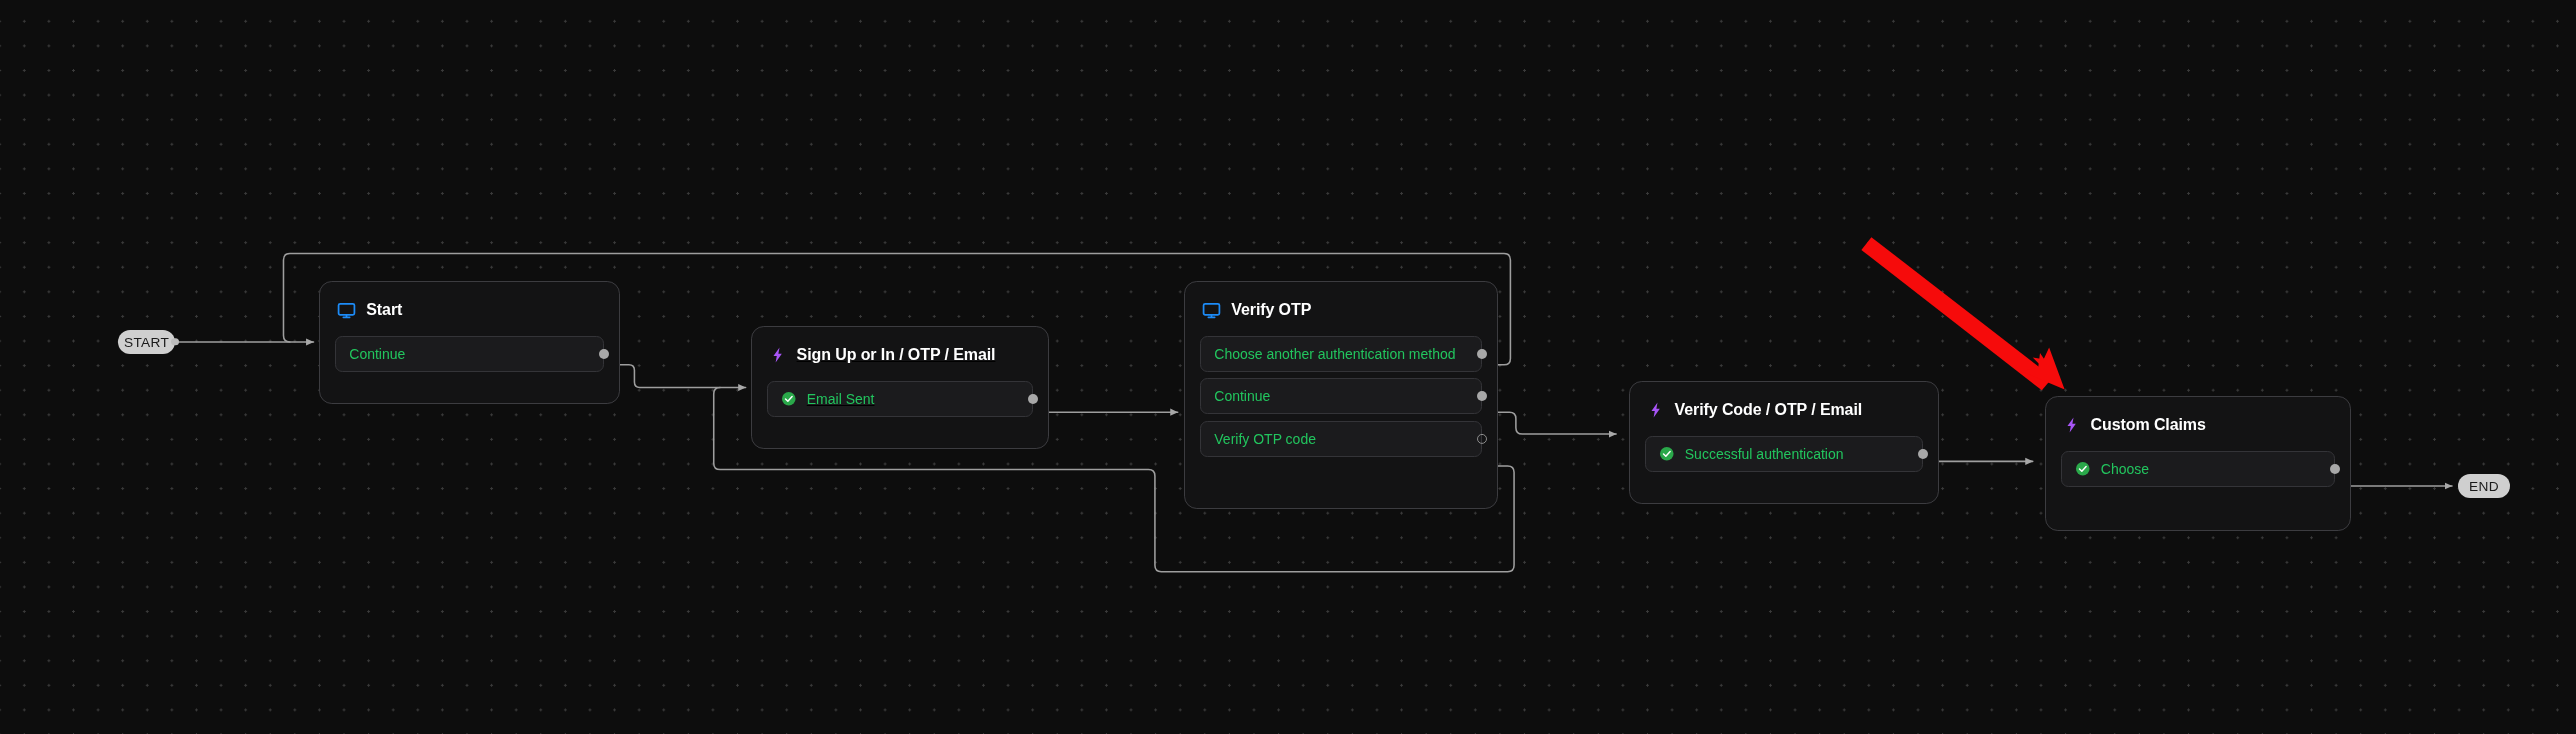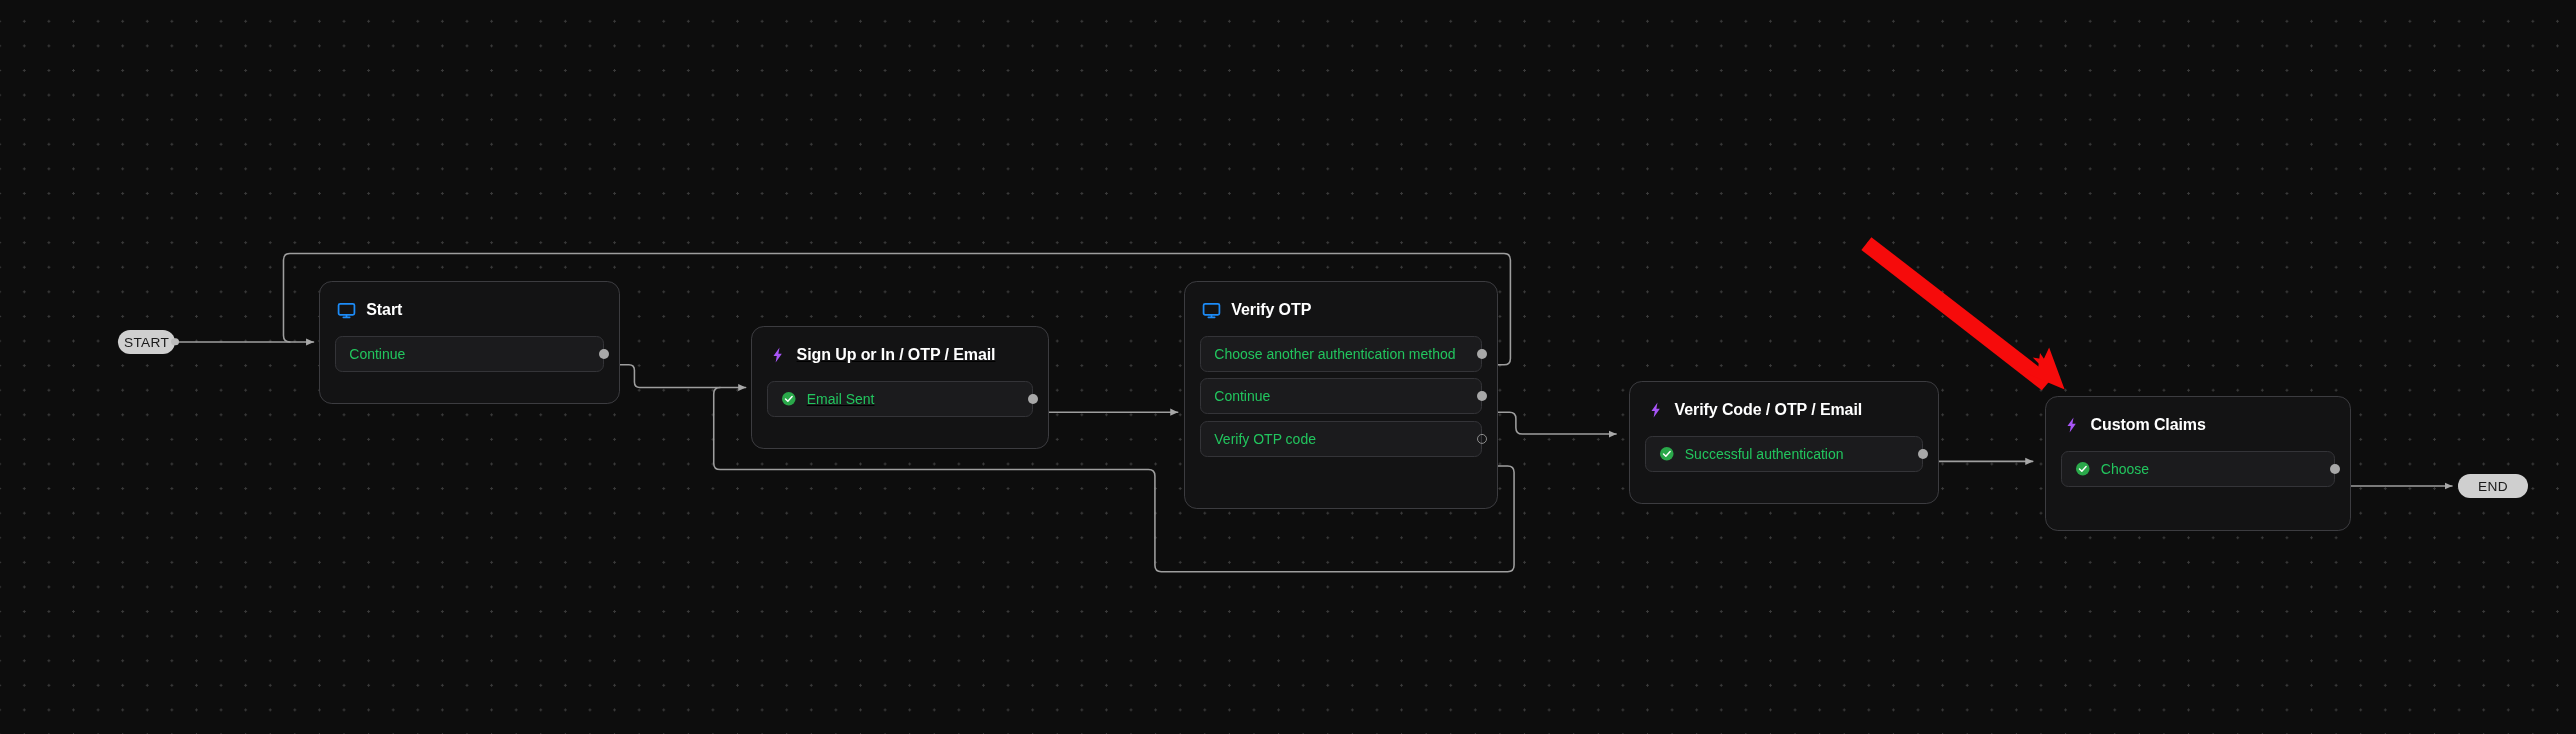--- a/index.html
+++ b/index.html
@@ -257,21 +257,21 @@
             <circle cx="12" cy="12" r="10.5" fill="#2aa84a"></circle>
             <path d="M7 12.3 L10.6 15.8 L17.2 8.6" fill="none" stroke="#ffffff" stroke-width="2.3" stroke-linecap="round" stroke-linejoin="round"></path>
           </svg>
         </span>
         <span class="row-label">Choose</span>
         <span class="handle"></span>
       </div>
     </div>
   </div>
 
-  <div class="terminal" style="left:2458px; top:474px; width:70px;">
+  <div class="terminal" style="left:2458px; top:474px; width:52px;">
     <span>END</span>
   </div>
 
   <svg class="red-arrow" width="2576" height="735" viewBox="0 0 2826 806" xmlns="http://www.w3.org/2000/svg">
     <path d="M 2053,260 L 2252,414 L 2240,428 L 2042,274 Z" fill="#f60b0b"></path>
     <path d="M 2265,427 L 2217,407 L 2236,403 L 2238,387 Z" fill="#f60b0b"></path>
     <path d="M 2265,427 L 2230,392 L 2242,394 L 2248,381 Z" fill="#f60b0b"></path>
   </svg>
 
 </div>

